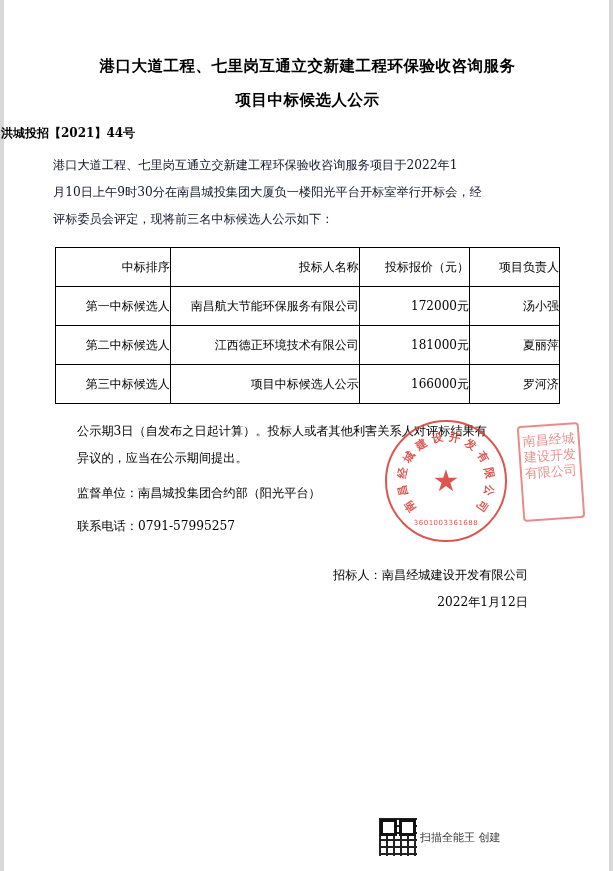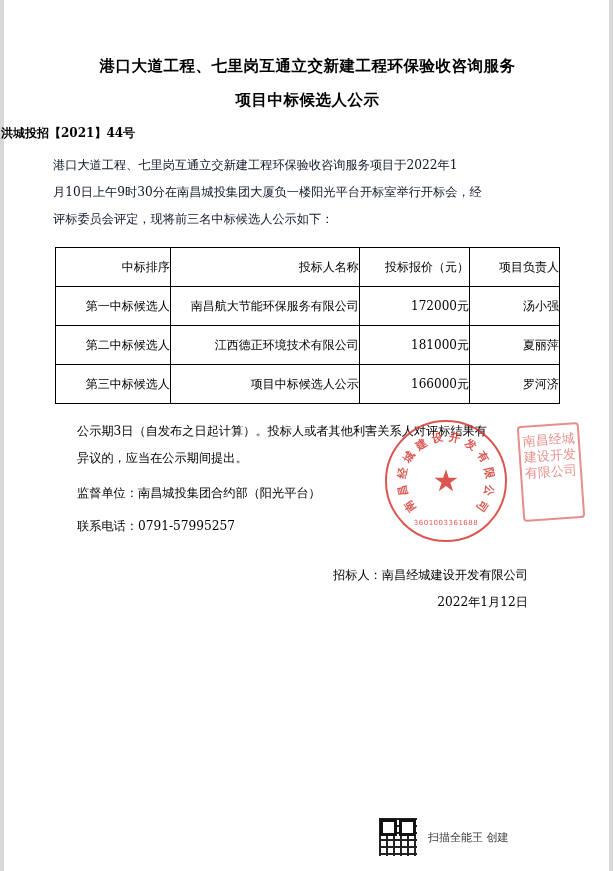--- a/index.html
+++ b/index.html
@@ -183,21 +183,21 @@
     pointer-events: none;
   }
 
   
   .footer {
     position: absolute;
     left: 378px;
     bottom: 14px;
     display: flex;
     align-items: center;
-    gap: 10px;
+    gap: 2px;
     z-index: 4;
     justify-content: flex-end;
   }
   .qr {
     width: 38px;
     height: 38px;
     background:
       linear-gradient(90deg, #222 2px, transparent 2px) 0 0/7px 7px,
       linear-gradient(180deg, #222 2px, transparent 2px) 0 0/7px 7px,
       #fff;

